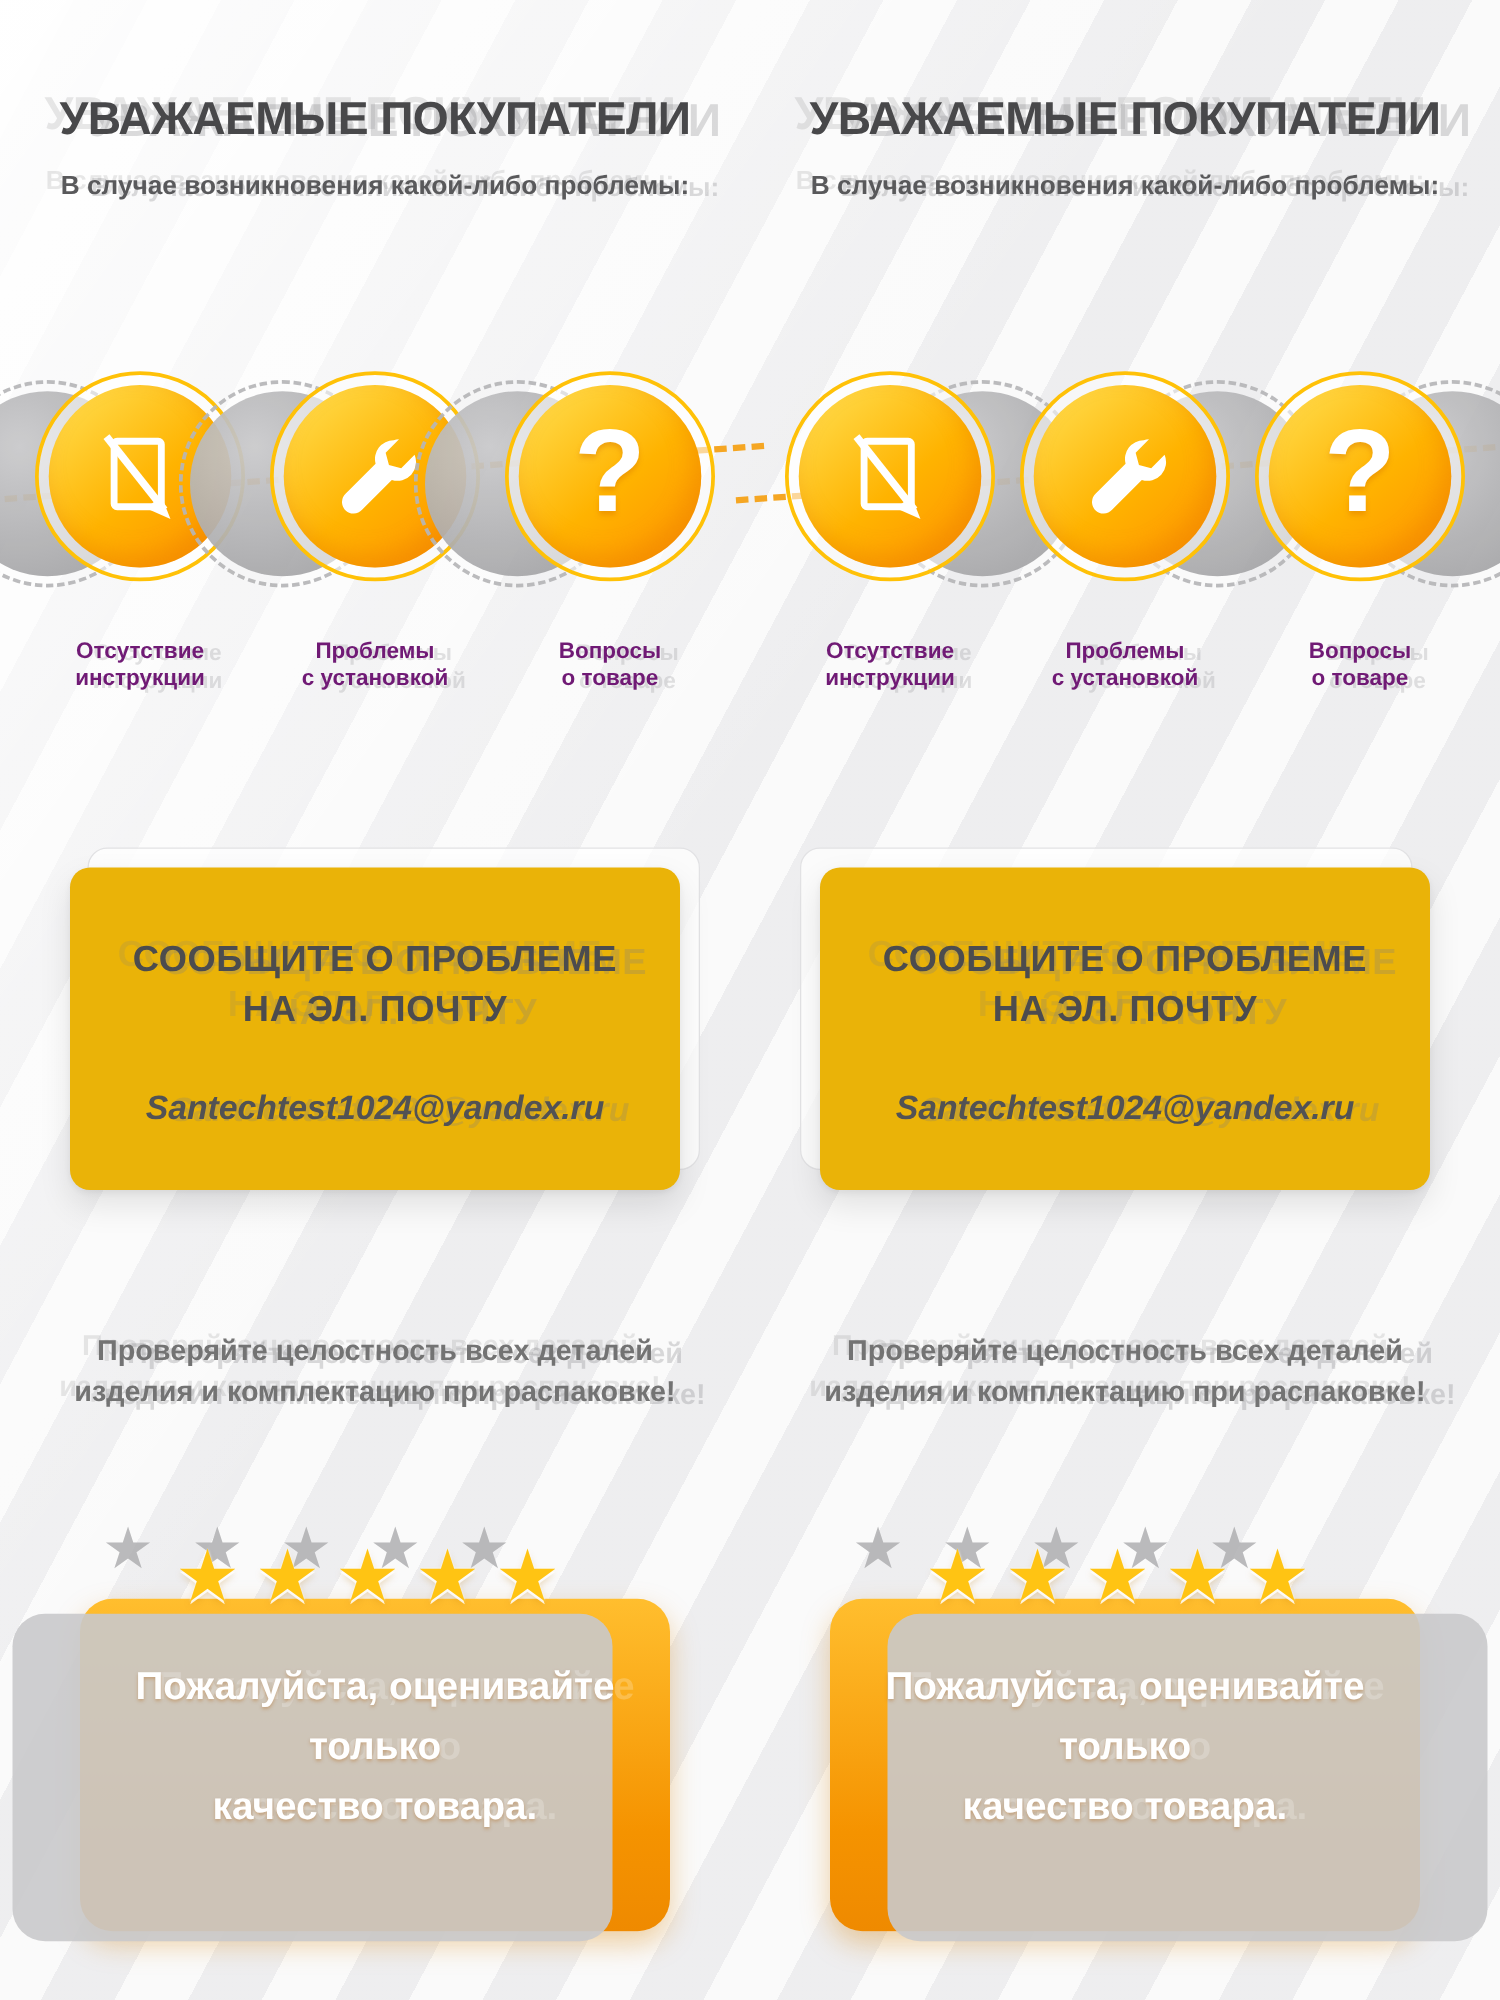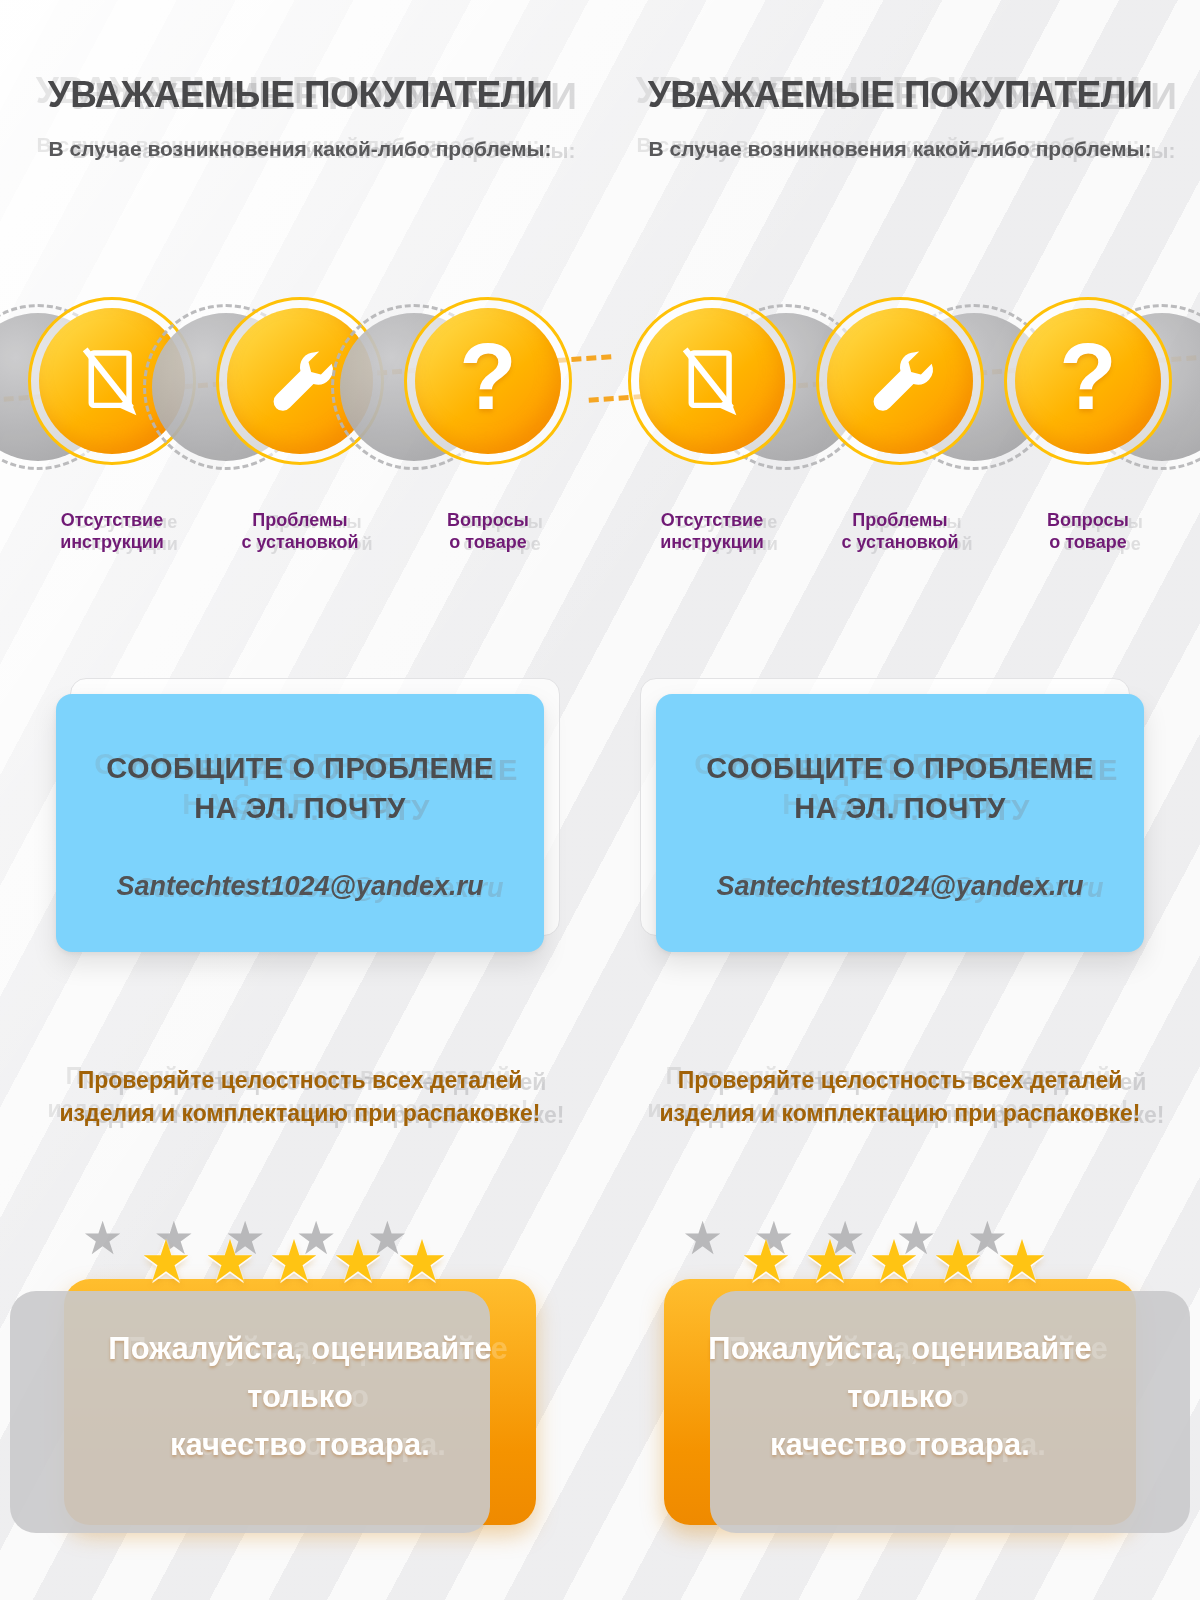--- a/index.html
+++ b/index.html
@@ -56,49 +56,49 @@
   .q-glyph{font-size:94px;font-weight:800;color:#ffffff;line-height:1;margin-top:-8px;
            text-shadow:0 3px 4px rgba(210,110,0,.35);}
 
   .labels-row{margin-top:20px;display:flex;justify-content:space-between;}
   .step-label{width:168px;font-size:18px;font-weight:700;color:#701a75;line-height:1.25;
               text-shadow:14px 2px 0 rgba(140,140,143,.25);}
 
   
   .card{
     position:relative;margin:140px auto 0;width:488px;box-sizing:border-box;
-    background:#7dd3fc;border-radius:16px;padding:54px 18px 50px;
+    background:#eab308;border-radius:16px;padding:54px 18px 50px;
     box-shadow:0 12px 26px rgba(0,0,0,.10), 0 2px 5px rgba(0,0,0,.06);
   }
   .card::before{
     content:"";position:absolute;border-radius:16px;z-index:-1;
     top:-16px;bottom:16px;background:rgba(255,255,255,.75);border:1px solid #e2e2e4;
   }
   .col-left  .card::before{left:14px;right:-16px;}
   .col-right .card::before{left:-16px;right:14px;}
   .card-title{font-size:29px;font-weight:800;letter-spacing:.5px;color:#4c4c4e;line-height:1.4;}
   .card-email{margin-top:42px;font-size:27px;font-weight:700;font-style:italic;color:#525254;
               text-shadow:20px 2px 0 rgba(125,125,128,.25);}
 
   
-  .notice{margin-top:112px;font-size:23px;font-weight:800;color:#a16207;line-height:1.45;}
+  .notice{margin-top:112px;font-size:23px;font-weight:800;color:#737373;line-height:1.45;}
 
   
   .stars{position:relative;margin-top:96px;height:70px;z-index:3;}
   .stars-main{
     position:relative;z-index:2;font-size:58px;letter-spacing:12px;color:#ffc413;
     text-shadow:0 0 2px #fff, 0 2px 0 rgba(255,255,255,.85), 0 4px 6px rgba(190,120,0,.25);
   }
   .stars-ghost{
     position:absolute;left:50%;top:-16px;transform:translateX(-50%) translateX(-40px);
     z-index:1;font-size:46px;letter-spacing:30px;color:#ababad;opacity:.8;white-space:nowrap;
   }
   .btn{
     position:relative;margin:-18px auto 0;width:472px;box-sizing:border-box;
-    border-radius:26px;padding:46px 18px 56px;z-index:2;
+    border-radius:26px;padding:46px 18px 76px;z-index:2;
     background:linear-gradient(180deg,#ffbe2e 0%,#f59300 70%,#ef8a00 100%);
     box-shadow:0 10px 22px rgba(214,130,0,.35);
   }
   .btn::before{
     content:"";position:absolute;top:12px;bottom:-8px;border-radius:26px;
     background:#c9c9cb;z-index:-1;opacity:.9;
   }
   .col-left  .btn::before{left:-54px;right:46px;}
   .col-right .btn::before{left:46px;right:-54px;}
   .btn-text{font-size:31px;font-weight:700;color:#ffffff;line-height:1.55;

